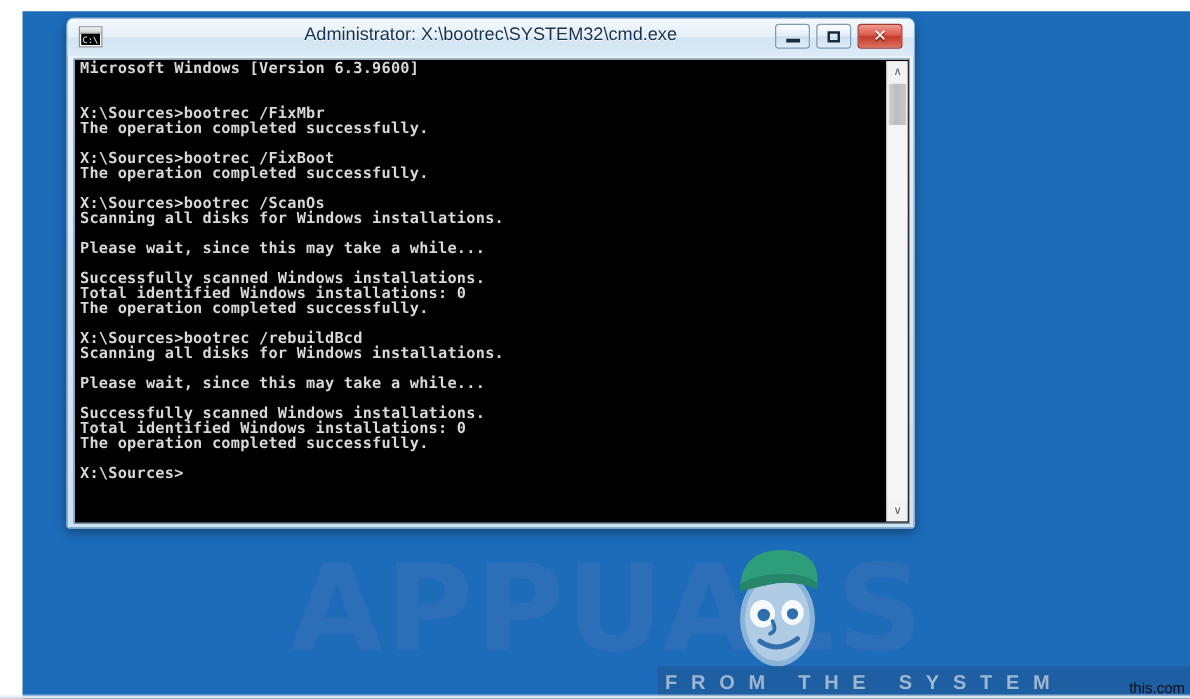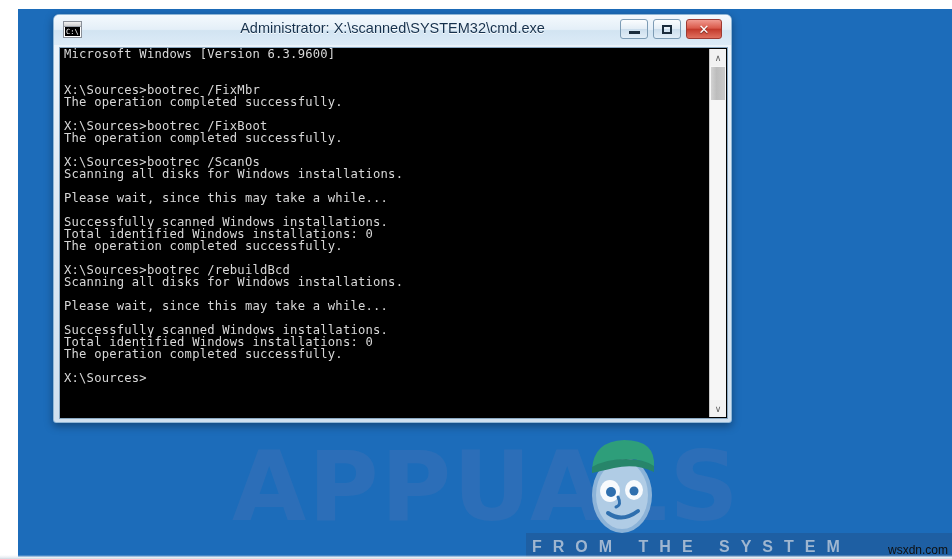--- a/index.html
+++ b/index.html
@@ -215,20 +215,21 @@
     top: 0px;
     right: 20px;
     bottom: 0;
     color: #d8d8d8;
     font-family: "DejaVu Sans Mono", monospace;
     font-size: 12.2px;
     line-height: 12px;
     white-space: pre;
     overflow: hidden;
     letter-spacing: 0.2px;
+    font-weight: bold;
   }
 
   
   #scrollbar {
     position: absolute;
     right: 1px;
     top: 1px;
     width: 17px;
     bottom: 1px;
     background: #f2f2f2;
@@ -279,35 +280,35 @@
       <path d="M18 32 Q32 24 52 24 Q70 24 80 31 L80 37 Q62 28 40 33 Q27 36 18 38 Z" fill="#27856a"></path>
       <ellipse cx="36" cy="56" rx="10" ry="11" fill="#ffffff" opacity="0.9"></ellipse>
       <ellipse cx="60" cy="55" rx="9" ry="10" fill="#ffffff" opacity="0.9"></ellipse>
       <circle cx="37" cy="57" r="5" fill="#2f6fae"></circle>
       <circle cx="60" cy="56" r="4.5" fill="#2f6fae"></circle>
       <path d="M34 78 Q48 88 64 76" stroke="#2f6fae" stroke-width="4" fill="none" stroke-linecap="round"></path>
       <path d="M44 62 Q48 70 42 72" stroke="#2f6fae" stroke-width="3" fill="none" stroke-linecap="round"></path>
     </svg>
     <div id="wm-band"></div>
     <div id="wm-tag">FROM THE SYSTEM</div>
-    <div id="wm-source">wsxdn.com</div>
+    <div id="wm-source">this.com</div>
   </div>
 
   <div id="desktop-edge-top"></div>
   <div id="desktop-edge-left"></div>
   <div id="desktop-edge-bottom"></div>
 
   <div id="cmd-window">
 
     <div id="titlebar">
       <div id="title-icon">
         <div class="bar"></div>
         <div class="screen">C:\</div>
       </div>
-      <div id="title-text">Administrator: X:\scanned\SYSTEM32\cmd.exe</div>
+      <div id="title-text">Administrator: X:\bootrec\SYSTEM32\cmd.exe</div>
 
       <div class="cap-btn" id="btn-min">
         <div class="cap-glyph">
             <div class="min-mark"></div>
           </div>
       </div>
       <div class="cap-btn" id="btn-max">
         <div class="cap-glyph">
             <div class="max-mark"></div>
           </div>

